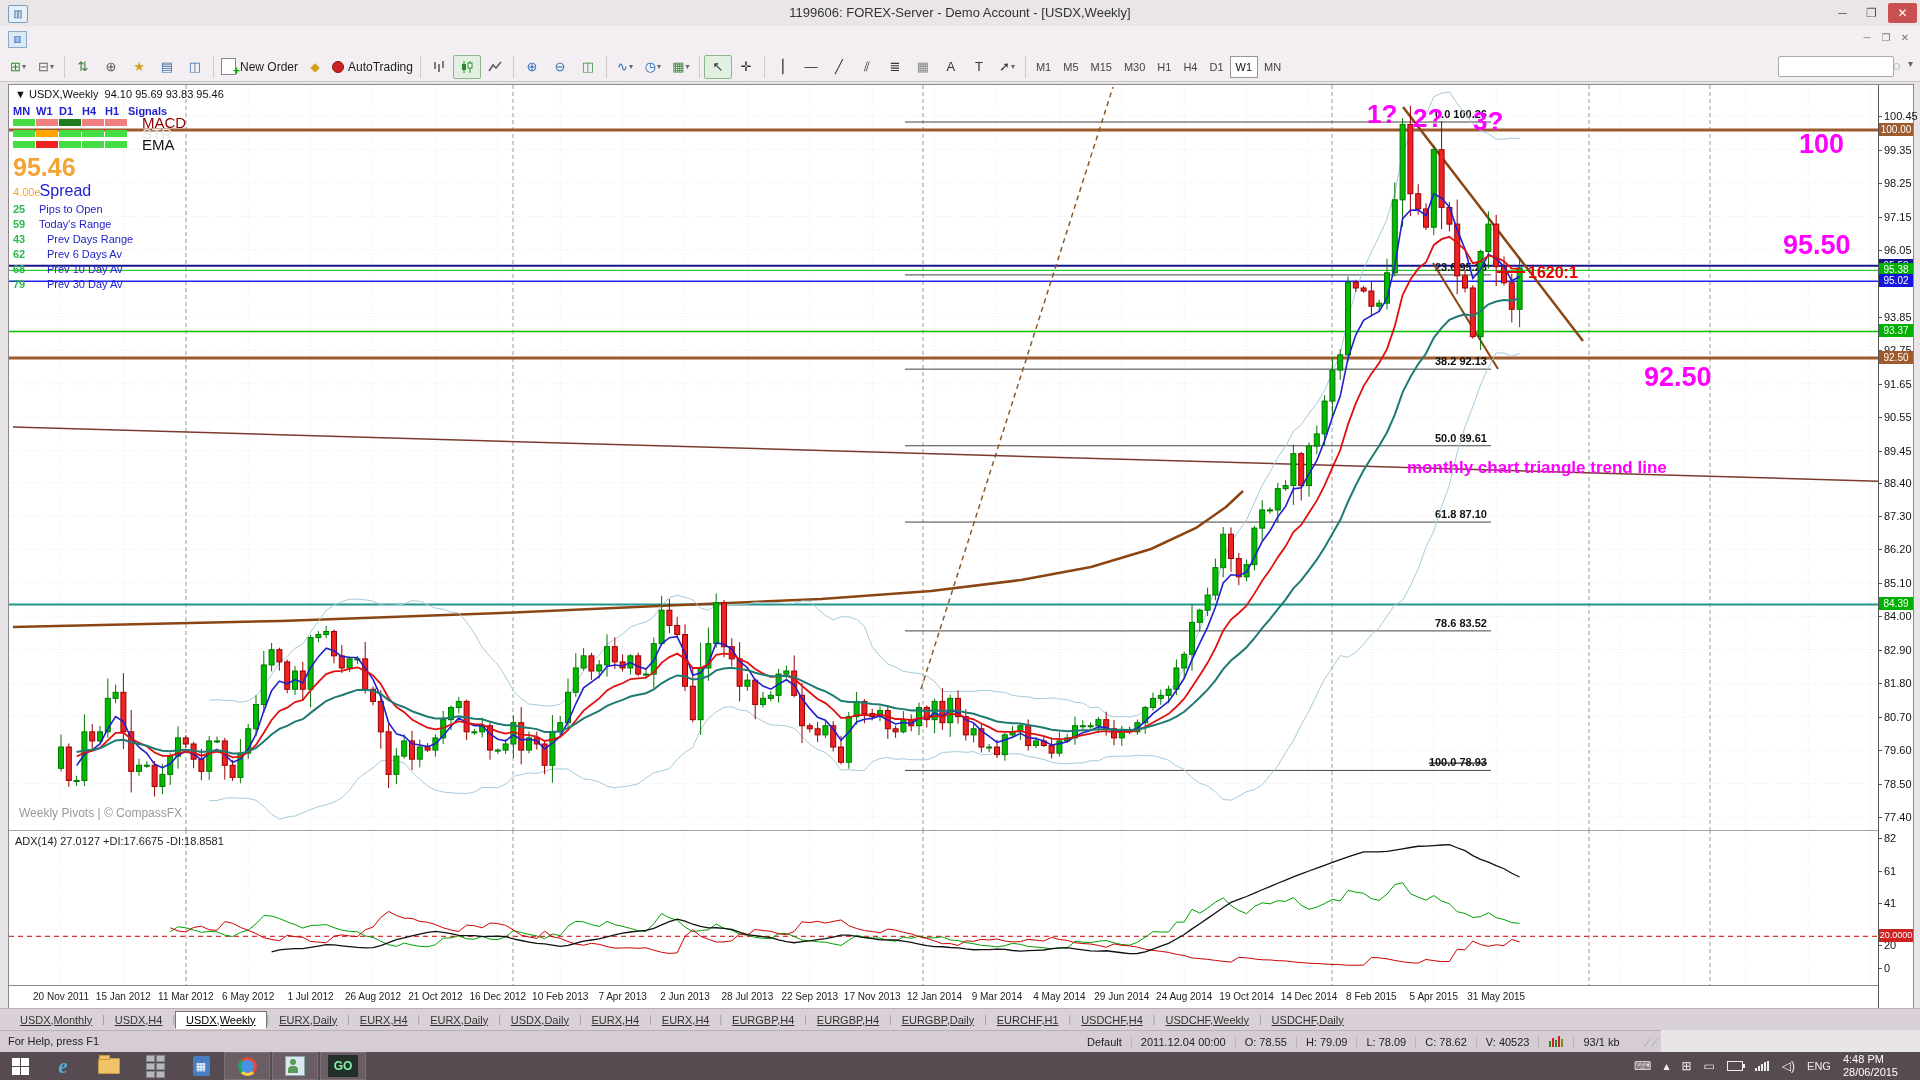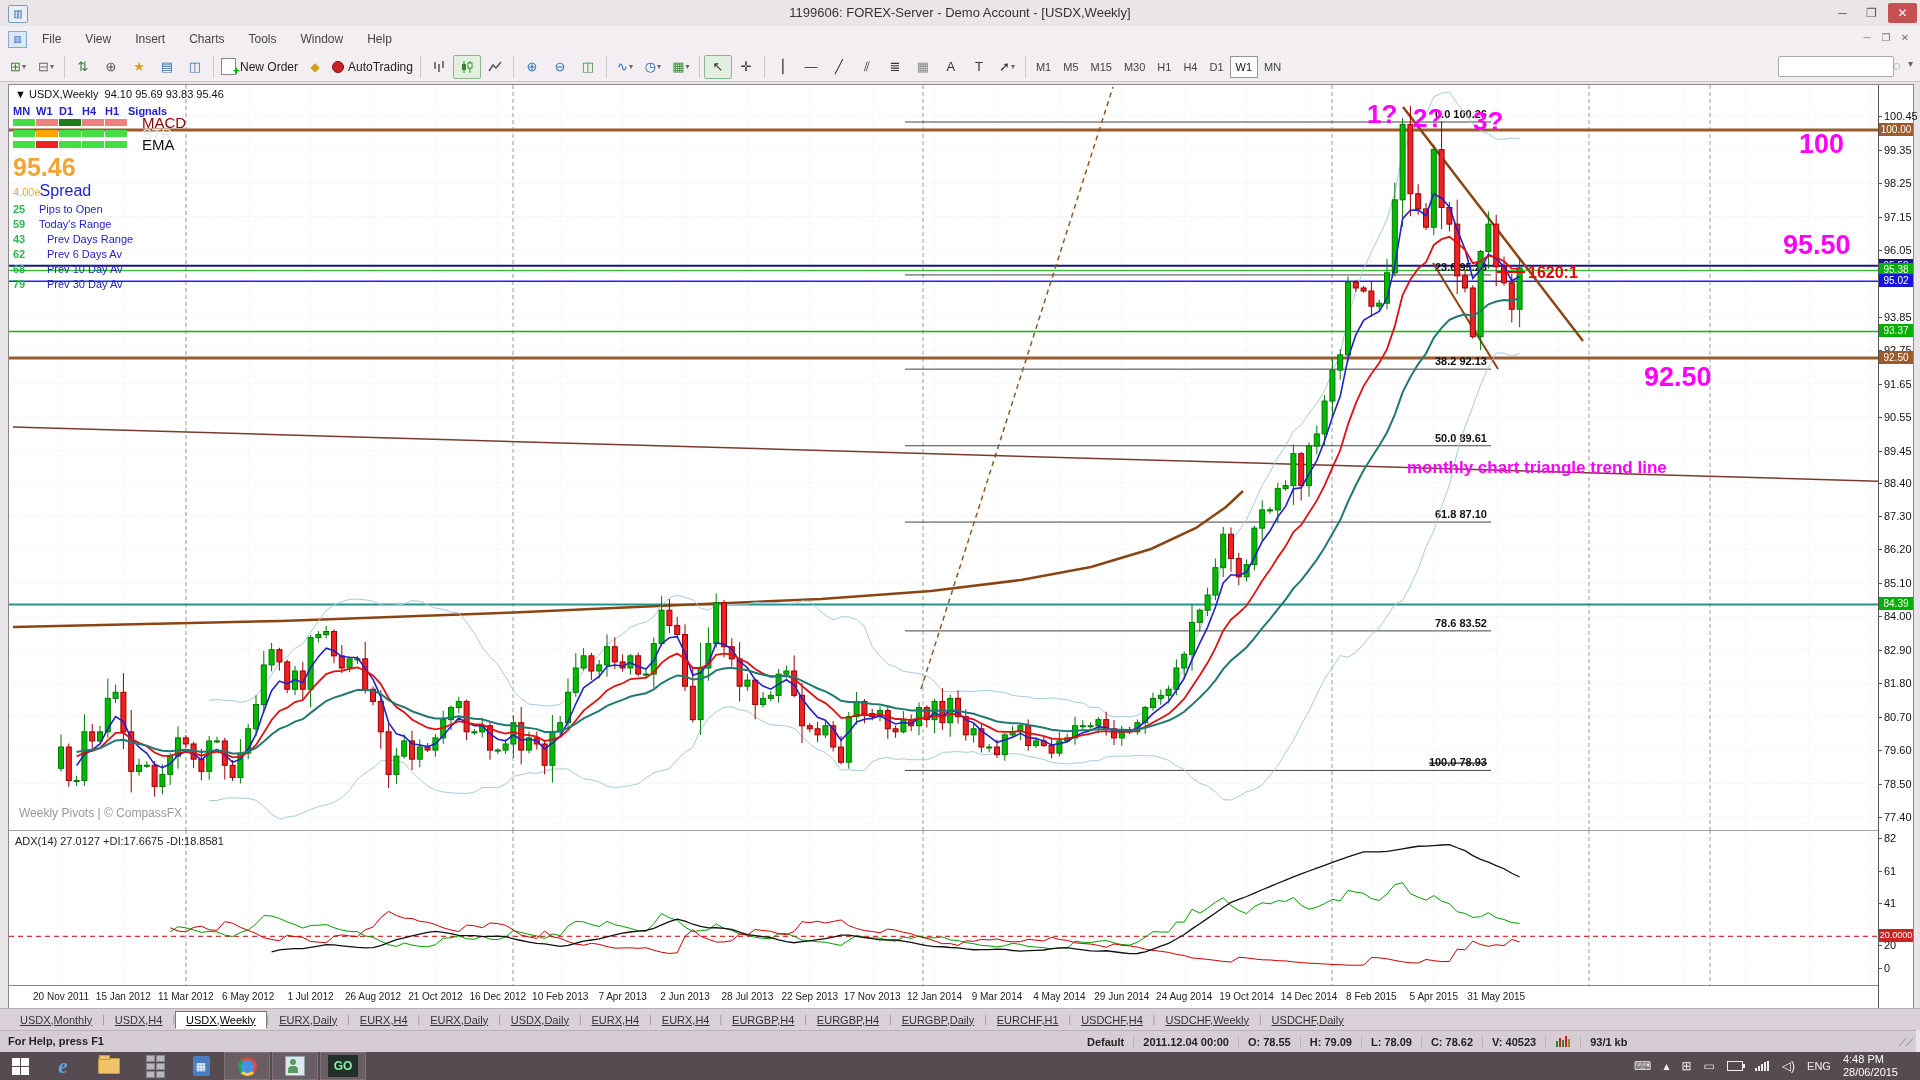--- a/index.html
+++ b/index.html
@@ -56,21 +56,21 @@
   .statrow{display:flex;font-size:11px;margin-top:3px;}
   .statval{color:#2db84d;font-weight:bold;width:26px;}
   .statlab{color:#2222cc;}
   .indent .statlab{margin-left:8px;}
   
   #tabsbar{left:0;top:1008px;width:1920px;height:22px;background:#d9d1d7;border-top:1px solid #b8b0b6;display:flex;align-items:center;padding-left:10px;box-sizing:border-box;}
   .chart-tab{font-size:11px;color:#333;padding:2px 10px;text-decoration:underline;}
   .chart-tab.active{background:#fff;border:1px solid #777;border-bottom-color:#fff;color:#000;}
   .tab-sep{color:#999;font-size:10px;}
   
-  #statusbar{left:0;top:1030px;width:1916px;height:22px;background:#d5cdd3;border-top:1px solid #b8b0b6;font-size:11px;color:#222;font-weight:bold;}
+  #statusbar{left:0;top:1030px;width:1661px;height:22px;background:#d5cdd3;border-top:1px solid #b8b0b6;font-size:11px;color:#222;}
   #status-help{left:8px;top:4px;}
   #status-segs{left:1078px;top:4px;display:flex;align-items:center;justify-content:space-between;}
   .seg{padding:0 9px;border-left:1px solid #bdb5bb;}
   .seg:first-child{border-left:none;}
   #grip{right:3px;top:6px;color:#999;font-size:10px;}
   
   #taskbar{left:0;top:1052px;width:1920px;height:28px;background:#574b52;display:flex;align-items:center;}
   .tb-tile{width:46px;height:28px;display:flex;align-items:center;justify-content:center;}
   .tb-tile.open{border:1px solid #7d7178;background:#6a5d64;box-sizing:border-box;margin-right:2px;}
   #start{width:40px;}
@@ -104,29 +104,20 @@
   <div id="titlebar" class="abs">
     <div id="app-icon" class="abs">▥</div>
     <div id="title-text">1199606: FOREX-Server - Demo Account - [USDX,Weekly]</div>
     <div class="winbtn abs" style="left:1828px;">─</div>
     <div class="winbtn abs" style="left:1857px;">❐</div>
     <div class="winbtn abs" id="btn-close" style="left:1888px;">✕</div>
   </div>
 
   <div id="menubar" class="abs">
     <div id="doc-icon" class="abs">▥</div>
-    <div id="menu-items" class="abs">
-        <div class="menu-item">File</div>
-        <div class="menu-item">View</div>
-        <div class="menu-item">Insert</div>
-        <div class="menu-item">Charts</div>
-        <div class="menu-item">Tools</div>
-        <div class="menu-item">Window</div>
-        <div class="menu-item">Help</div>
-      </div>
     <div class="mdi-btn abs" style="left:1858px;">─</div>
     <div class="mdi-btn abs" style="left:1877px;">❐</div>
     <div class="mdi-btn abs" style="left:1896px;">✕</div>
   </div>
 
   <div id="toolbar" class="abs">
       <div class="tb-btn">
         <span style="color: rgb(46, 139, 46);">⊞</span>
         <span class="caret">▾</span>
       </div>

